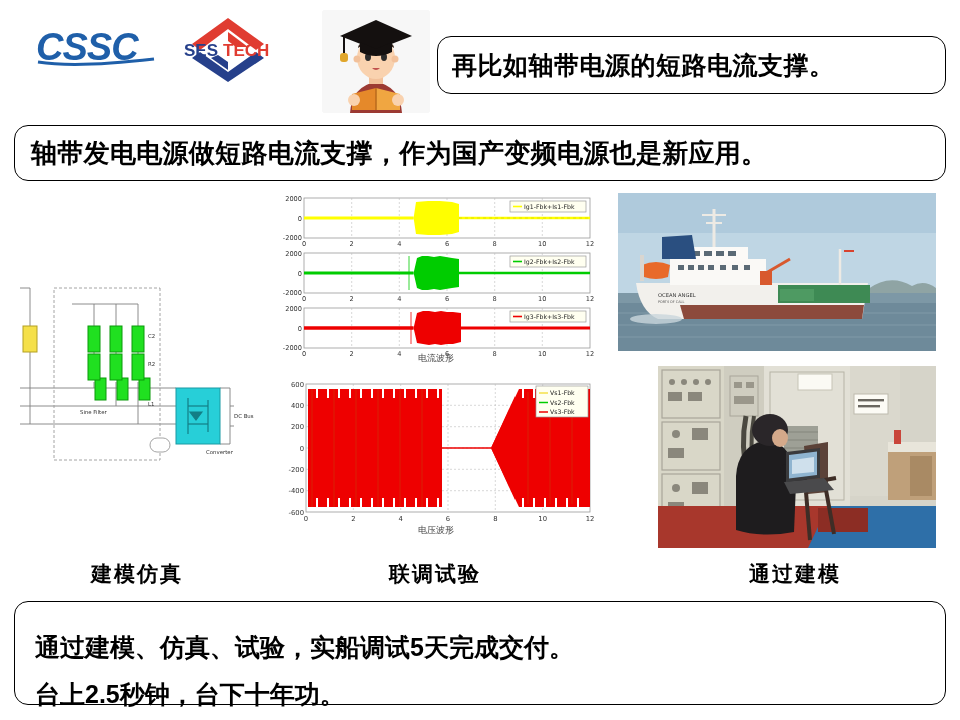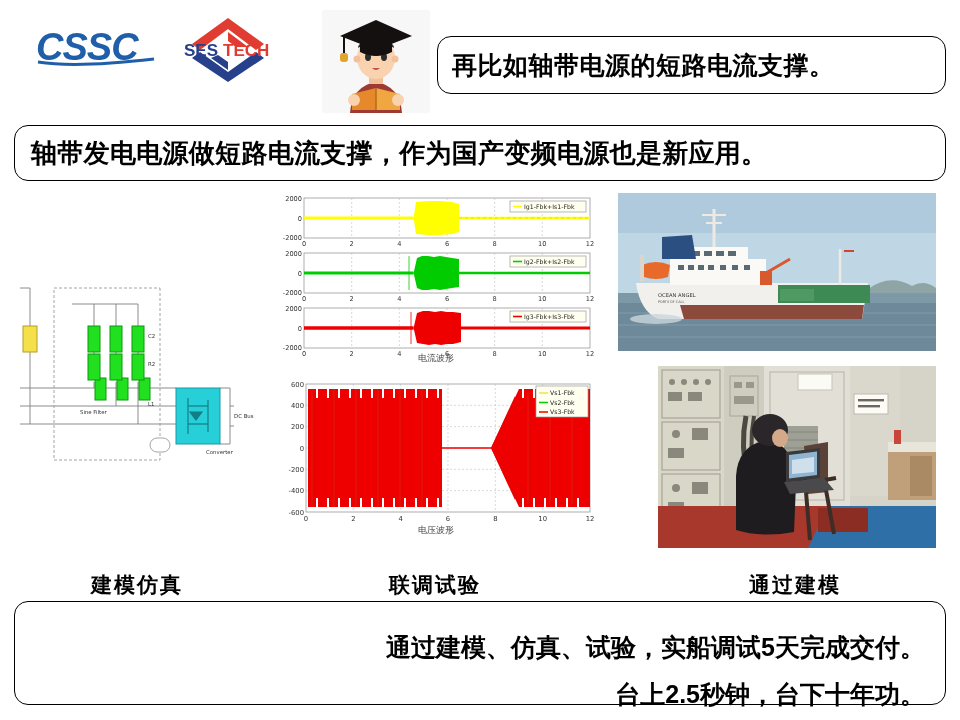--- a/index.html
+++ b/index.html
@@ -17,39 +17,39 @@
   #sestech-logo svg{display:block;}
 
   #grad-icon{position:absolute;left:322px;top:10px;width:108px;height:103px;
              background:#f7f7f7;border-radius:3px;overflow:hidden;}
   #grad-icon svg{display:block;}
 
   
   .callout{
     position:absolute;box-sizing:border-box;
     border:1.6px solid #000;border-radius:14px;background:#fff;
-    display:flex;align-items:center;text-align:right;
+    display:flex;align-items:center;
   }
   #callout-top{left:437px;top:36px;width:509px;height:58px;padding:0 14px;}
   #callout-top .txt{font-size:25px;font-weight:700;color:#000;letter-spacing:.5px;
                     white-space:nowrap;}
 
   #callout-mid{left:14px;top:125px;width:932px;height:56px;padding:4px 16px;}
   #callout-mid .txt{font-size:26px;font-weight:700;color:#000;letter-spacing:.3px;
                     white-space:nowrap;}
 
   #callout-bottom{left:14px;top:601px;width:932px;height:104px;padding:22px 20px;
                   display:block;}
   #callout-bottom .line{font-size:25px;font-weight:700;color:#000;
                         line-height:47px;white-space:nowrap;}
 
   
   .caption{
     position:absolute;text-align:center;font-size:21px;font-weight:700;
-    color:#000;letter-spacing:2px;white-space:nowrap;margin-top:11px;
+    color:#000;letter-spacing:2px;white-space:nowrap;
   }
   #cap-1{left:22px;top:560px;width:230px;}
   #cap-2{left:300px;top:560px;width:270px;}
   #cap-3{left:660px;top:560px;width:270px;}
 
   
   #circuit{position:absolute;left:20px;top:192px;width:248px;height:356px;
            background:#fff;}
   #circuit svg{display:block;}
 

